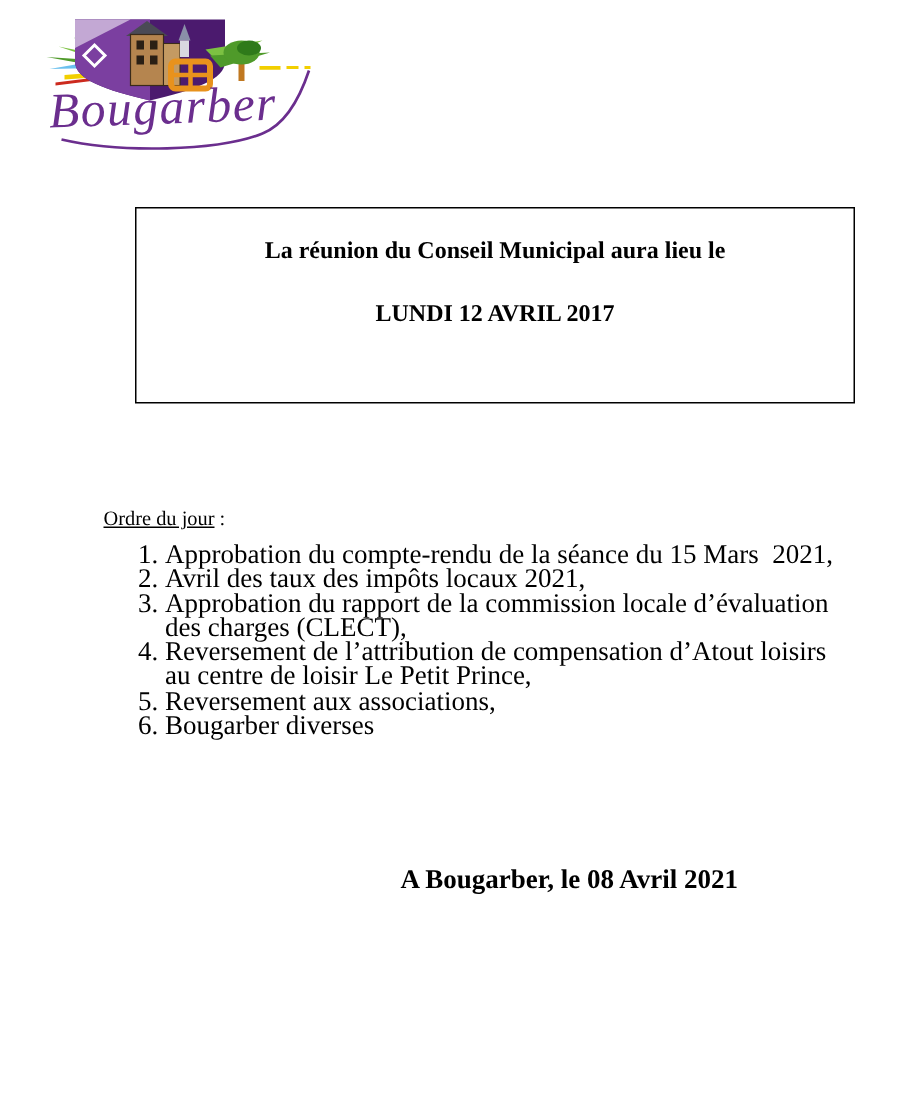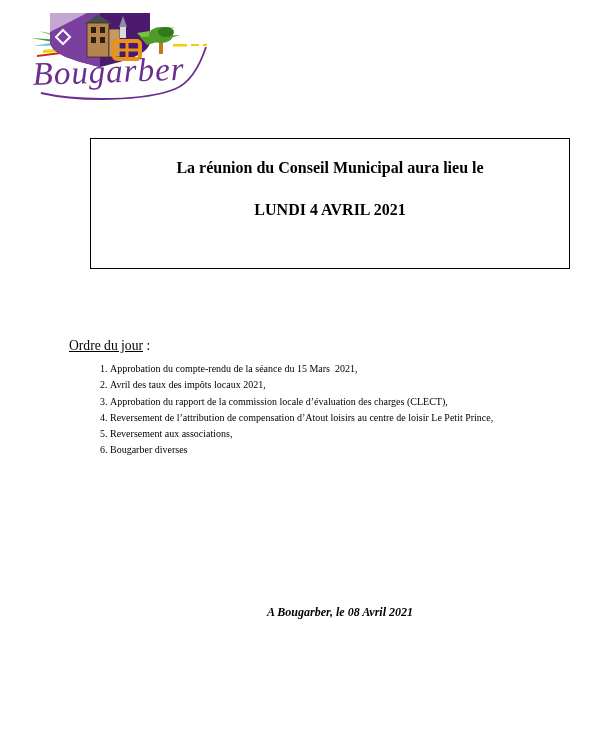--- a/index.html
+++ b/index.html
@@ -50,37 +50,36 @@
     margin-top: 28px;
   }
   .agenda-heading .u { text-decoration: underline; }
   ol.agenda {
     position: absolute;
     left: 0;
     top: 361px;
     margin: 0;
     padding: 0 0 0 110px;
     width: 446px;
-    font-size: 10px;
+    font-size: 18px;
     line-height: 16.3px;
     list-style: decimal outside;
   }
   ol.agenda li {
     margin: 0;
     padding: 0;
     white-space: pre-wrap;
   }
   .dateline {
     position: absolute;
     left: 267px;
-    top: 603px;
+    top: 577px;
     font-weight: 700;
-    font-size: 12px;
+    font-size: 18px;
     line-height: 18px;
-    font-style: italic;
   }
   .logo text.wordmark {
     font-family: "Liberation Serif", serif;
     font-style: italic;
     font-size: 33px;
     letter-spacing: 1px;
   }
 </style>
 </head>
 <body>
@@ -137,21 +136,21 @@
       <line x1="102" y1="36" x2="102" y2="54" stroke-width="3"></line>
       <line x1="89" y1="45" x2="115" y2="45" stroke-width="3"></line>
     </g>
 
     <path d="M16,88 C55,97 120,96 150,84 C165,78 175,60 181,42" fill="none" stroke="#6b2e8e" stroke-width="1.8"></path>
     <text class="wordmark" x="8" y="80" fill="#6b2e8e" transform="rotate(-2 8 80)">Bougarber</text>
   </svg>
 
   <div class="notice-box">
     <p>La réunion du Conseil Municipal aura lieu le</p>
-    <p>LUNDI 4 AVRIL 2021</p>
+    <p>LUNDI 12 AVRIL 2017</p>
   </div>
 
   <div class="agenda-heading">
     <span class="u">Ordre du jour</span><span> :</span>
   </div>
 
   <ol class="agenda">
     <li>Approbation du compte-rendu de la séance du 15 Mars  2021,</li>
     <li>Avril des taux des impôts locaux 2021,</li>
     <li>Approbation du rapport de la commission locale d’évaluation des charges (CLECT),</li>

